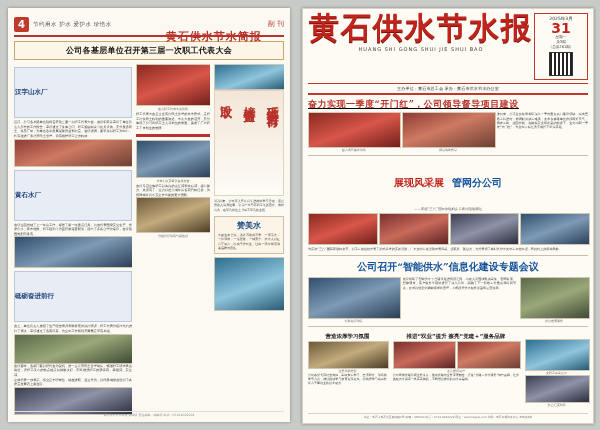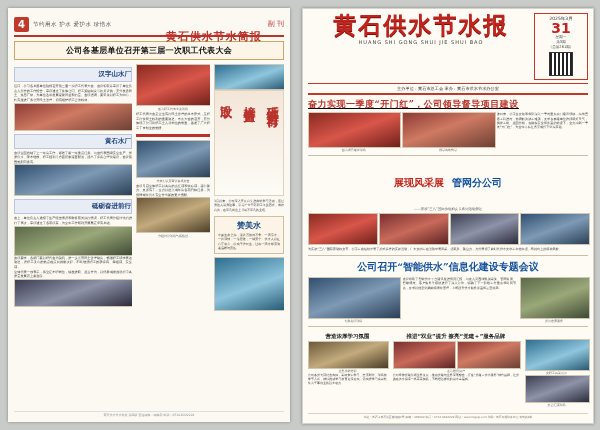--- a/index.html
+++ b/index.html
@@ -29,21 +29,21 @@
     text-align:center;padding:3px 2px;
   }
   .headline-box .h1{font-size:8px;font-weight:bold;color:#111;letter-spacing:.3px;}
   .cols{display:flex;margin-top:4px;gap:4px;}
   .col{position:relative;}
   .c1{width:118px;}
   .c2{width:74px;}
   .c3{width:70px;}
   .subhead{
     background:#e7ecf5;border:1px solid #b9c6dd;color:#1c3f77;
-    font-size:6.5px;font-weight:bold;text-align:right;padding:2px 0;margin:3px 0 2px;
+    font-size:6.5px;font-weight:bold;text-align:left;padding:20px 0;margin:3px 0 2px;
   }
   .txt{font-size:3.2px;line-height:1.45;color:#3a3a3a;text-align:justify;word-break:break-all;}
   .txt.small{font-size:3px;}
   .photo{width:100%;border:1px solid #cfc7b4;display:block;}
   .ph{position:relative;overflow:hidden;}
   .ph .cap{font-size:3px;color:#666;text-align:center;padding:1px 0;}
   .redbar{height:3px;background:#b8332c;margin:3px 0;}
   
   .vert-title{
     writing-mode:vertical-rl;text-orientation:upright;
@@ -57,21 +57,21 @@
   }
   .poem h4{margin:0 0 2px;font-size:8px;text-align:center;color:#1b4f8a;font-family:"DejaVu Serif","Liberation Serif",serif;}
   .footer-l{position:absolute;left:0;right:0;bottom:0;font-size:3px;color:#888;text-align:center;border-top:1px solid #ddd;padding-top:1px;}
   
   .right{left:302px;width:290px;height:414px;background:#fdfbf4;border:1px solid #d8d3c6;}
   .right .inner{position:absolute;left:5px;top:4px;right:5px;bottom:4px;}
   .nameplate{display:flex;align-items:flex-start;}
   .np-main{flex:1;text-align:center;}
   .np-title{
     font-family:"DejaVu Serif","Liberation Serif",serif;
-    font-size:23px;font-weight:bold;color:#c0241c;letter-spacing:2px;line-height:1;
+    font-size:30px;font-weight:bold;color:#c0241c;letter-spacing:2px;line-height:1;
     text-shadow:0 1px 0 #7a0f0a;
     text-align:center;
   }
   .np-pinyin{font-size:5px;color:#444;letter-spacing:1px;margin-top:3px;}
   .np-box{
     width:52px;border:1px solid #c0392b;text-align:center;padding:2px 0 3px;color:#b8332c;
   }
   .np-date{font-size:4.5px;color:#333;}
   .np-big{font-size:14px;font-weight:bold;color:#c0241c;line-height:1;}
   .np-sub{font-size:3.6px;color:#444;line-height:1.35;}

